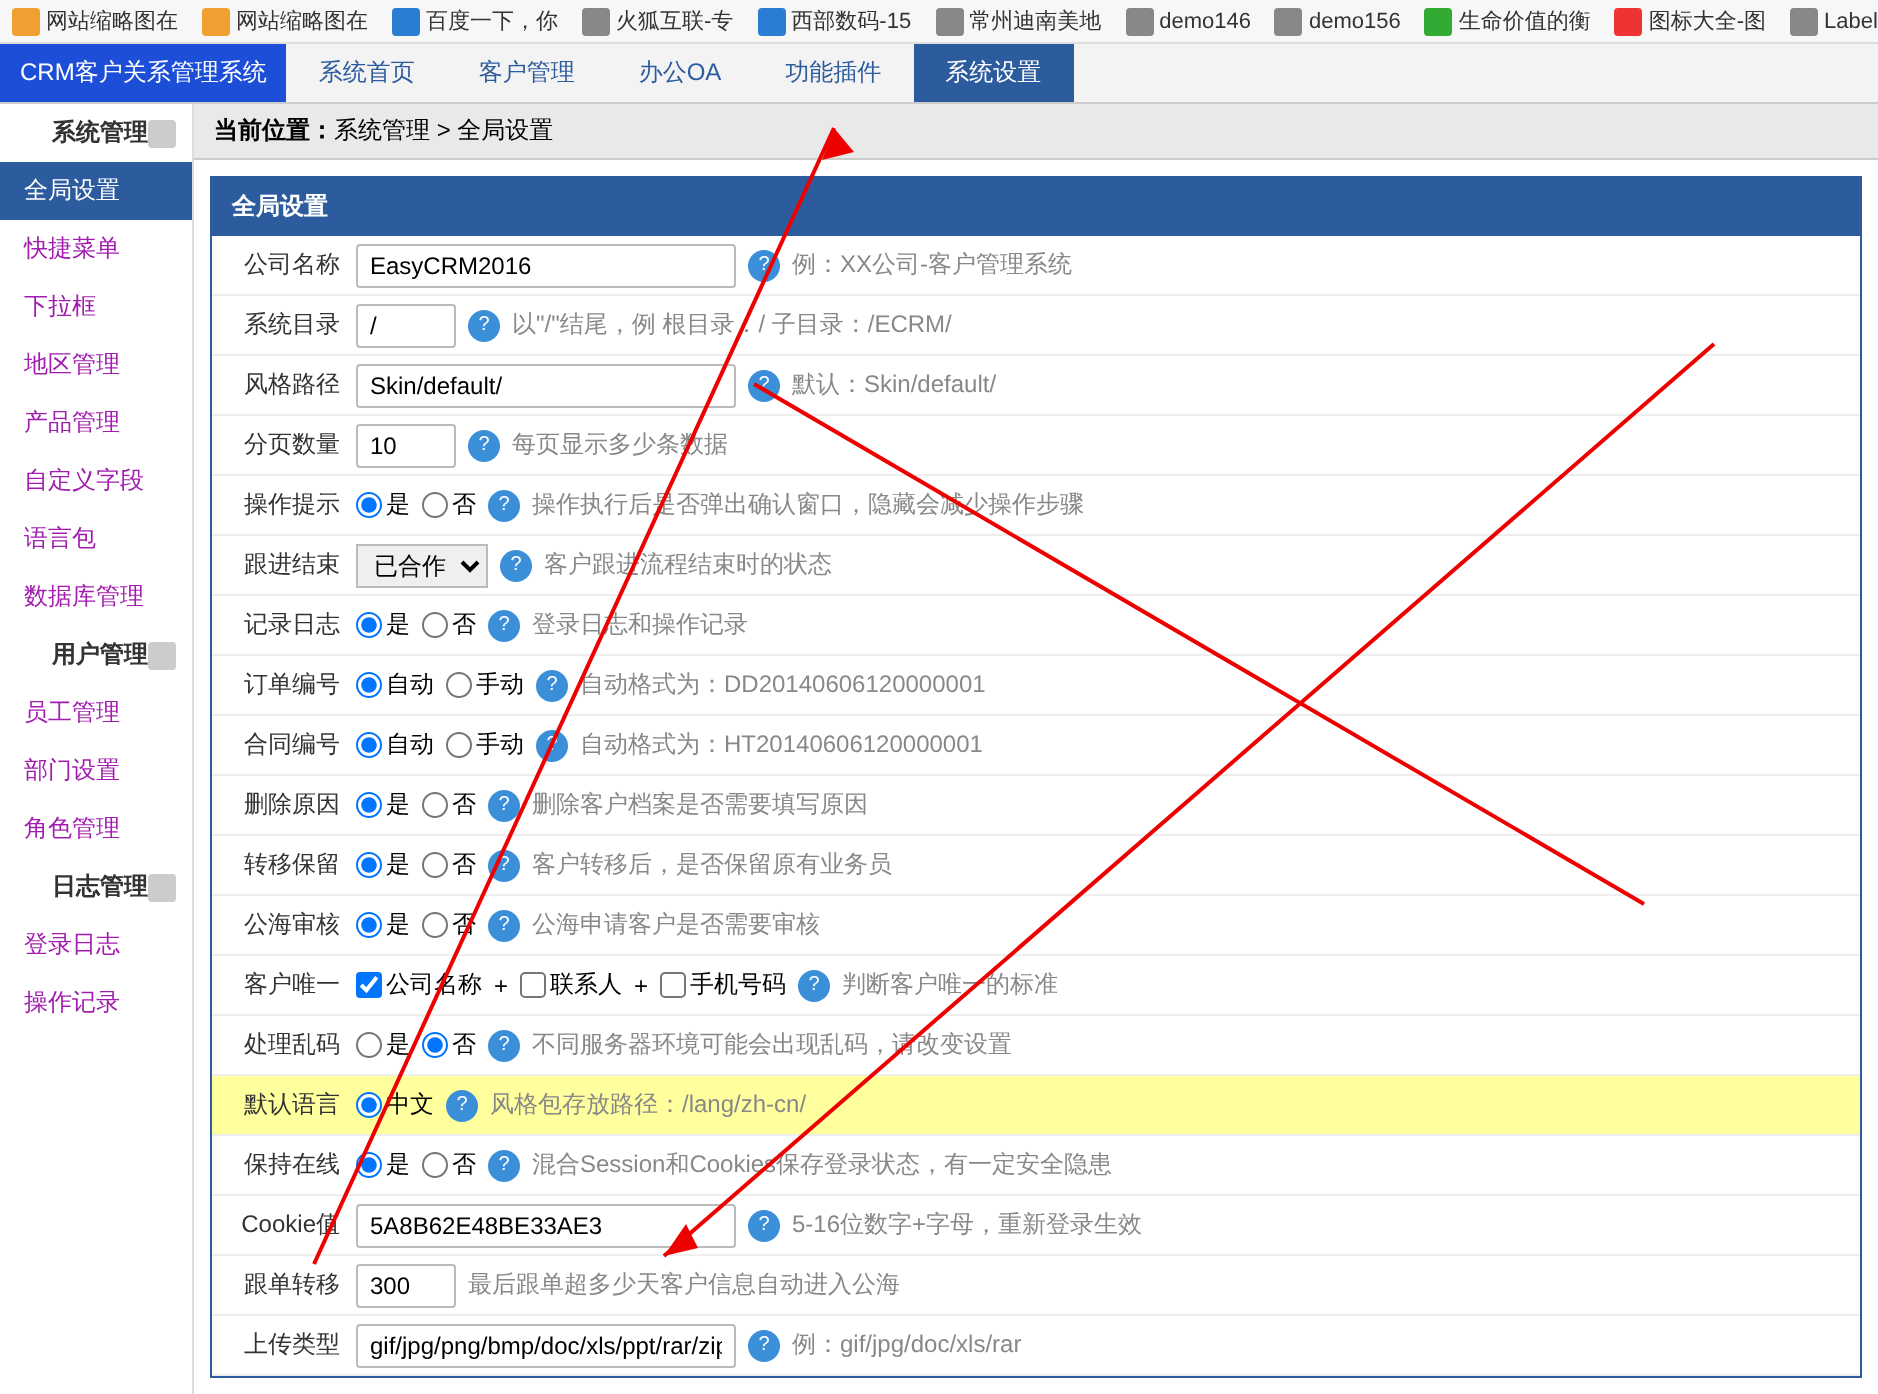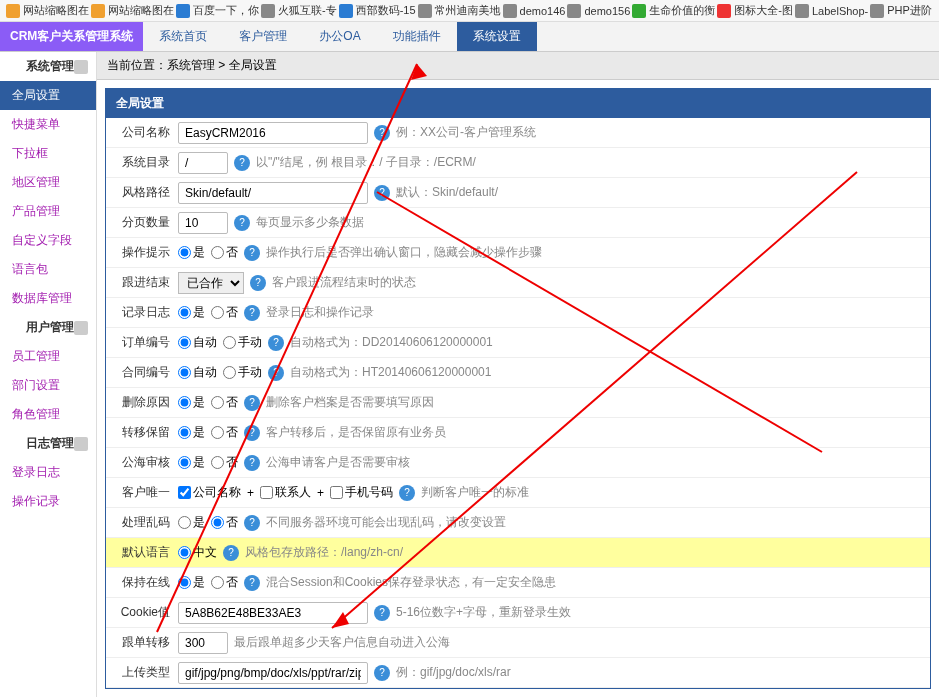--- a/index.html
+++ b/index.html
@@ -1,33 +1,33 @@
 <!DOCTYPE html>
 <html><head>
 <meta charset="utf-8">
 <style>
 *{box-sizing:border-box;margin:0;padding:0;font-family:"Microsoft YaHei",Arial,sans-serif;font-size:12px}
 body{background:#fff;width:939px;height:697px;overflow:hidden;position:relative}
-.bookmarks{height:22px;display:flex;align-items:center;gap:2px;padding:0 6px;background:#f7f7f7;border-bottom:1px solid #ddd;color:#333}
+.bookmarks{height:22px;display:flex;align-items:center;gap:12px;padding:0 6px;background:#f7f7f7;border-bottom:1px solid #ddd;color:#333}
 .bookmarks span{display:flex;align-items:center;gap:3px;white-space:nowrap;font-size:11px}
 .bm-ico{width:14px;height:14px;display:inline-block;background:#f0a030;border-radius:2px}
 .bm-ico.blue{background:#2b7cd3}.bm-ico.red{background:#e33}.bm-ico.grn{background:#3a3}.bm-ico.gry{background:#888}
 .topnav{height:30px;background:#f3f3f3;display:flex;align-items:stretch;border-bottom:1px solid #ccc}
-.topnav .brand{background:#8b5cf6;color:#fff;padding:0 10px;display:flex;align-items:center;font-weight:bold}
+.topnav .brand{background:#1d4ed8;color:#fff;padding:0 10px;display:flex;align-items:center;font-weight:normal}
 .topnav .tab{padding:0 16px;display:flex;align-items:center;color:#2d5c9e;cursor:pointer}
 .topnav .tab.active{background:#2d5c9e;color:#fff}
 .main{display:flex;height:645px}
 .side{width:97px;background:#fff;border-right:1px solid #ddd;overflow:hidden}
 .side .grp{padding:6px 8px;font-weight:bold;color:#333;display:flex;align-items:center;justify-content:flex-end;cursor:pointer}
 .side .grp .gic{width:14px;height:14px;background:#ccc;border-radius:2px}
 .side .itm{padding:6px 12px;color:#a21caf;cursor:pointer}
 .side .itm.active{background:#2d5c9e;color:#fff}
 .content{flex:1;overflow:hidden;position:relative}
 .breadcrumb{height:28px;background:#e9e9e9;border-bottom:1px solid #ccc;display:flex;align-items:center;padding:0 10px}
-.breadcrumb b{font-weight:normal}
+.breadcrumb b{font-weight:bold}
 .panel{margin:8px;border:1px solid #2d5c9e}
 .panel-hd{background:#2d5c9e;color:#fff;padding:6px 10px;font-weight:bold}
 .panel-bd{padding:0}
 .row{display:flex;align-items:center;border-bottom:1px solid #eee;min-height:30px;padding:3px 0}
 .row.hl{background:#ffff9e}
 .lbl{width:72px;text-align:right;padding-right:8px;color:#333}
 .ctl{display:flex;align-items:center;gap:6px;flex:1}
 .ctl input[type=text]{border:1px solid #bbb;height:22px;padding:0 6px;border-radius:2px}
 .ctl select{border:1px solid #bbb;height:22px;padding:0 4px}
 .help{width:16px;height:16px;border-radius:8px;background:#3b8ed8;color:#fff;display:inline-flex;align-items:center;justify-content:center;font-size:10px}

